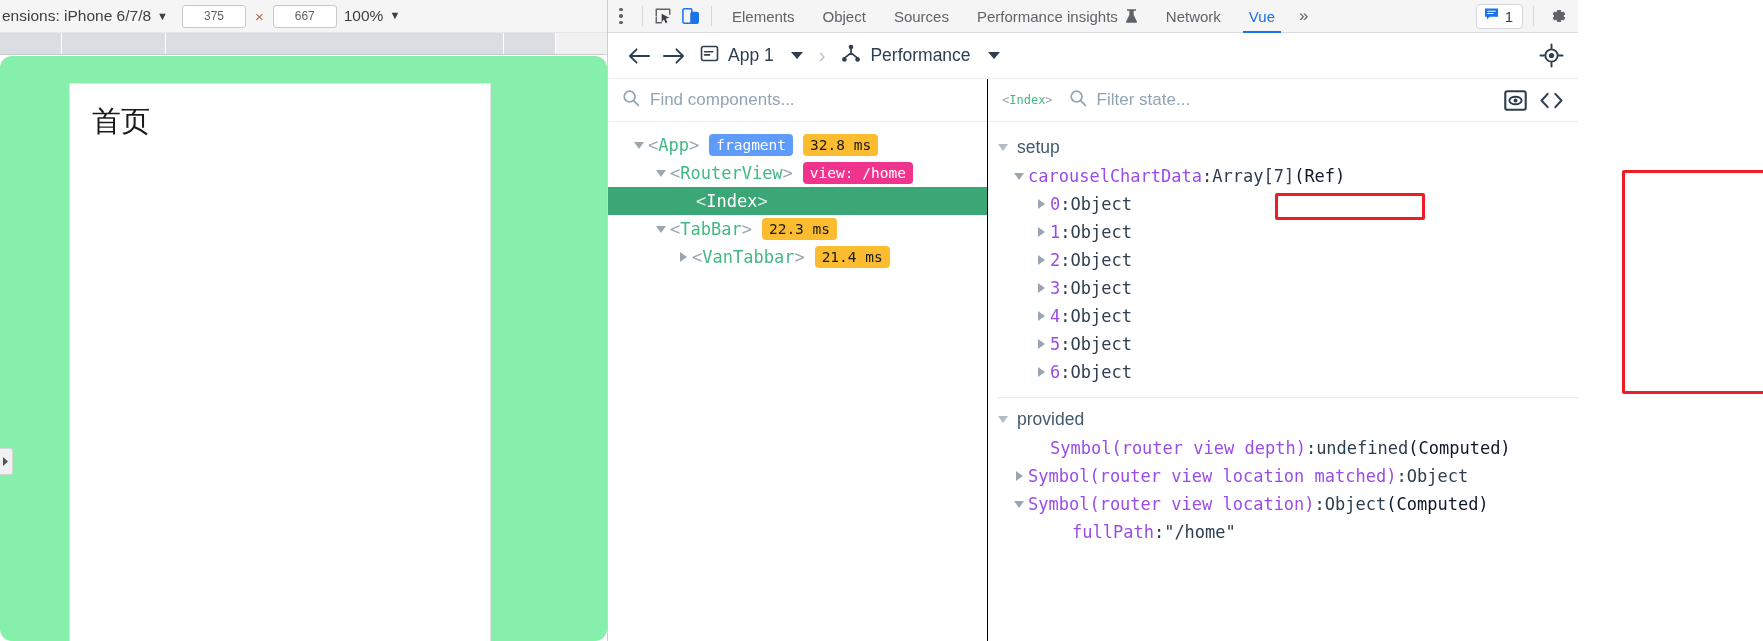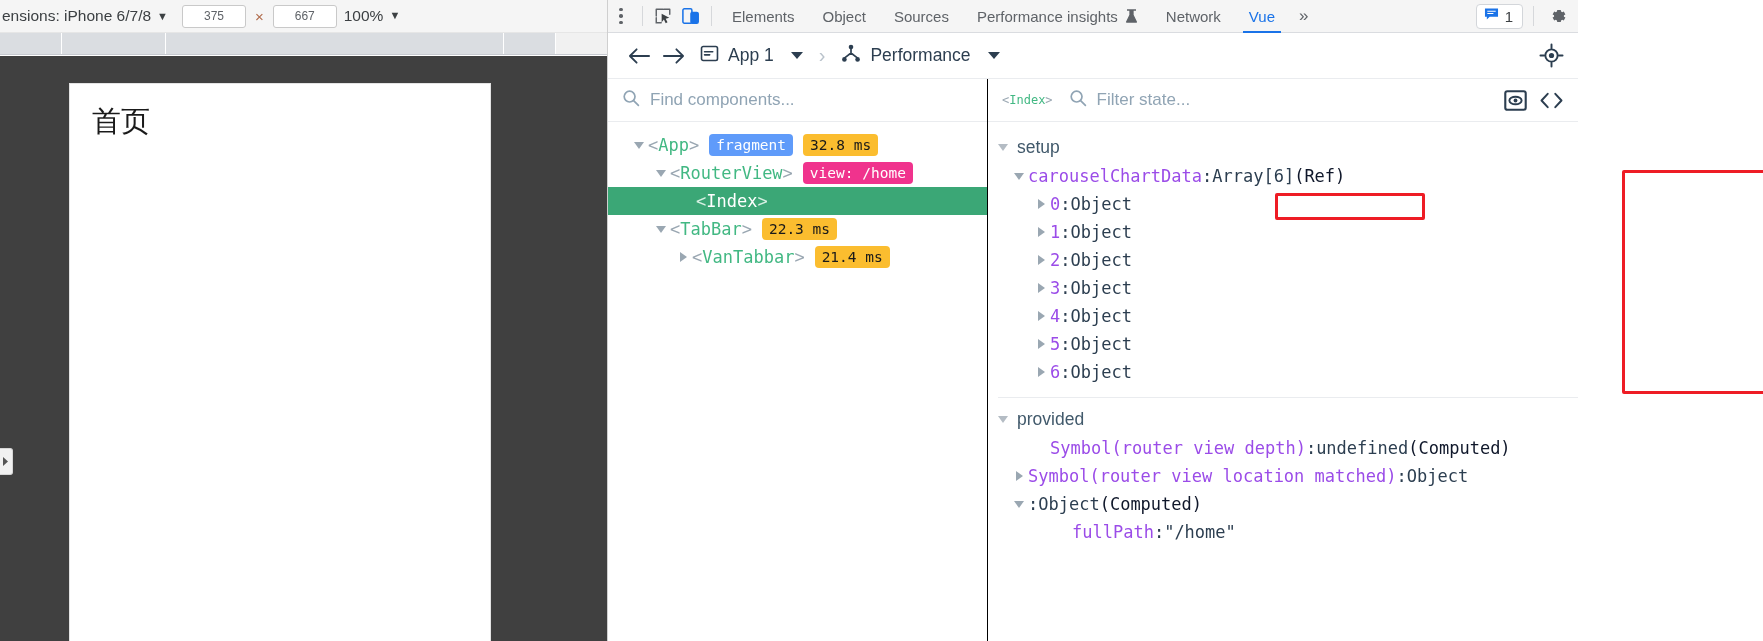--- a/index.html
+++ b/index.html
@@ -73,21 +73,22 @@
   .ruler .seg { border-right: 1px solid #ffffff; height: 100%; }
   .ruler .s1 { width: 62px; }
   .ruler .s2 { width: 104px; }
   .ruler .s3 { width: 338px; }
   .ruler .s4 { width: 52px; }
   .ruler .s5 { flex: 1; background: #f1f1f1; border-right: none; }
 
   .viewport-area {
     position: absolute;
     top: 56px; left: 0; right: 0; bottom: 0;
-    background: #404040;
+    background: #86efac;
+    border-radius: 12px;
   }
   .phone-frame {
     position: absolute;
     left: 70px; top: 28px;
     width: 420px;
     height: 560px;
     background: #ffffff;
     box-shadow: 0 0 0 1px #e3e3e3;
   }
   .phone-content { padding: 22px 0 0 22px; }
@@ -579,21 +580,21 @@
               <i class="tri"></i>
               <span>setup</span>
             </div>
 
             <div class="kv-row" style="padding-left:22px">
               <span class="twisty">
                   <i class="tri"></i>
                 </span>
               <span class="k-purple">carouselChartData</span>
                 <span class="v-dark">: </span>
-                <span class="v-dark">Array[6]</span>
+                <span class="v-dark">Array[7]</span>
                 <span class="v-gray"> (Ref)</span>
             </div>
 
             <div class="kv-row" style="padding-left:44px">
               <span class="twisty">
                   <i class="tri-r"></i>
                 </span>
               <span class="k-idx">0</span>
                 <span class="v-dark">: </span>
                 <span class="v-dark">Object</span>
@@ -666,20 +667,21 @@
                   <i class="tri-r"></i>
                 </span>
               <span class="k-purple">Symbol(router view location matched)</span>
                 <span class="v-dark">: </span>
                 <span class="v-dark">Object</span>
             </div>
             <div class="kv-row" style="padding-left:22px">
               <span class="twisty">
                   <i class="tri"></i>
                 </span>
+              <span class="k-purple">Symbol(router view location)</span>
                 <span class="v-dark">: </span>
                 <span class="v-dark">Object</span>
                 <span class="v-gray"> (Computed)</span>
             </div>
             <div class="kv-row" style="padding-left:66px">
               <span class="twisty"></span>
               <span class="k-purple">fullPath</span>
                 <span class="v-dark">: </span>
                 <span class="v-dark">"/home"</span>
             </div>

